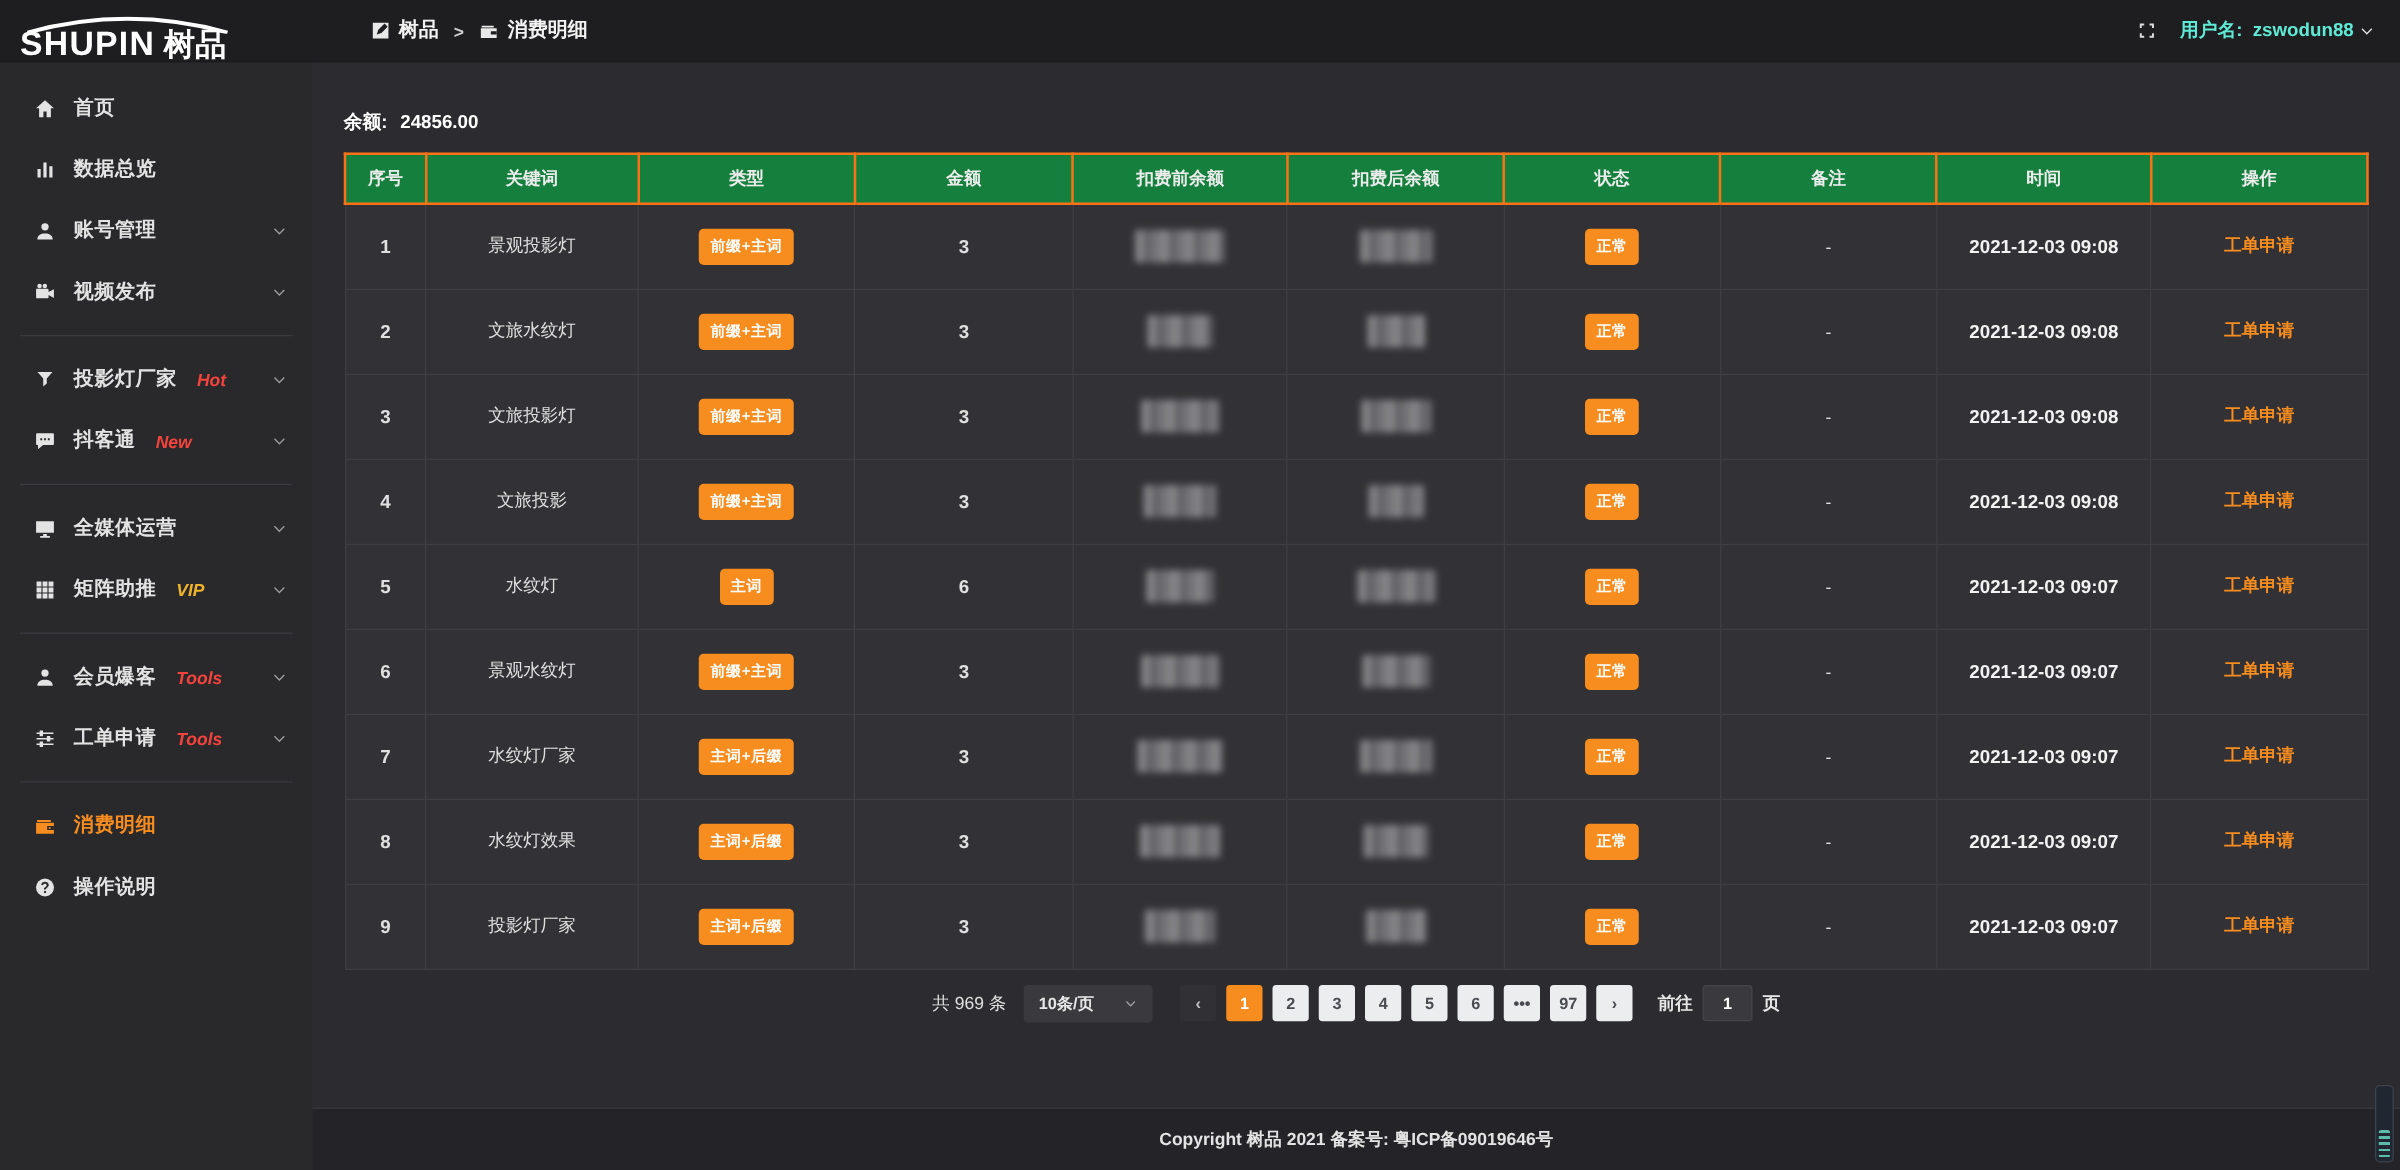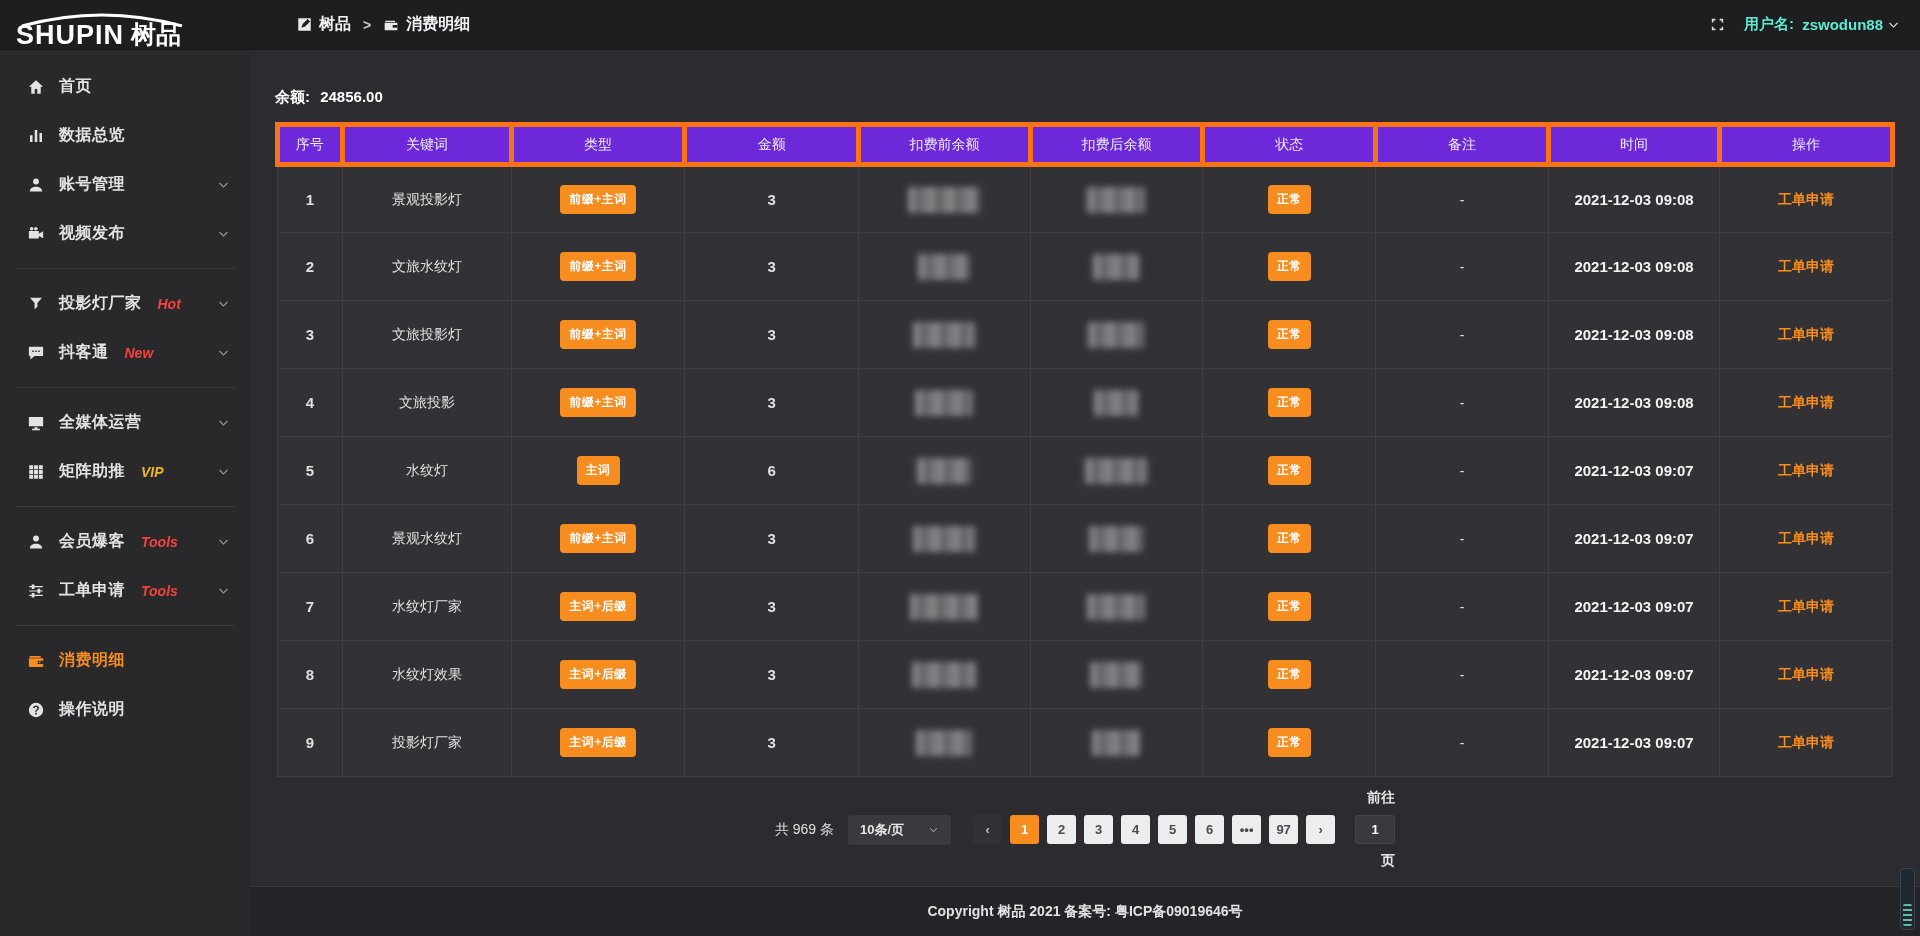--- a/index.html
+++ b/index.html
@@ -10,21 +10,21 @@
   }
   
   .topbar {
     height:50px; background:#1e1e21; display:flex; align-items:center;
     border-bottom:1px solid #18181a;
   }
   .logo {
     width:250px; padding-left:16px; display:flex; align-items:flex-end;
     color:#fff; position:relative; height:100%;
   }
-  .logo-inner { position:relative; padding-top:12px; display:flex; align-items:flex-start; }
+  .logo-inner { position:relative; padding-top:12px; display:flex; align-items:flex-end; }
   .logo-arc { position:absolute; top:3px; left:2px; }
   .logo-en { font-size:27px; font-weight:800; letter-spacing:1px; line-height:1; }
   .logo-cn { font-size:25px; font-weight:800; margin-left:7px; line-height:1; }
   .breadcrumb { display:flex; align-items:center; margin-left:47px; font-size:16px; color:#f2f2f2; font-weight:bold; }
   .bc-icon { display:inline-flex; margin-right:7px; color:#e9e9e9; }
   .bc-sep { margin:0 12px; font-size:14px; color:#cfcfcf; font-weight:bold; }
   .topbar-right { margin-left:auto; display:flex; align-items:center; padding-right:20px; gap:18px; }
   .fullscreen { color:#dcdcdc; display:inline-flex; cursor:pointer; }
   .user-box { display:flex; align-items:center; color:#5eead4; font-size:15px; font-weight:bold; gap:2px; cursor:pointer; }
   .user-chevron { display:inline-flex; color:#e0e0e0; margin-left:2px; }
@@ -42,22 +42,22 @@
   .sb-chevron { margin-left:auto; color:#9b9b9b; display:inline-flex; }
   .sb-divider { height:1px; background:#3c3c40; margin:10px 16px; }
   
   .main-col { flex:1; display:flex; flex-direction:column; background:#2c2c30; }
   .content { padding:0 25px; flex:1; display:flex; flex-direction:column; }
   .balance { margin-top:38px; font-size:15px; font-weight:bold; color:#ffffff; }
   .balance b { margin-left:6px;margin-top:12px; }
   
   table { width:100%; border-collapse:collapse; table-layout:fixed; margin-top:15px; }
   th {
-    background:#6d28d9; color:#ececec; font-size:14px; font-weight:normal;
-    height:40px; border:5px solid #f97316;
+    background:#15803d; color:#ececec; font-size:14px; font-weight:bold;
+    height:40px; border:2px solid #f97316;
   }
   td {
     background:#323236; height:68px; text-align:center; font-size:14px;
     color:#e0e0e0; border:1px solid #3e3e43;
   }
   td.num { font-weight:bold; font-size:15px; }
   .badge {
     display:inline-block; background:#f78c1f; color:#fff; font-size:12px;
     font-weight:bold; padding:6px 9px; border-radius:4px; letter-spacing:.5px;
   }
@@ -77,21 +77,21 @@
     margin-right:14px; cursor:pointer;
   }
   .pg-size .dd-chevron { display:inline-flex; color:#a8a8a8; }
   .pg-btn {
     min-width:29px; height:29px; border-radius:3px; border:none; cursor:pointer;
     background:#ecedef; color:#4a4a50; font-size:13px; font-weight:bold;
     display:flex; align-items:center; justify-content:center; font-family:inherit;
   }
   .pg-btn.prev { background:#313135; color:#c0c0c0; }
   .pg-btn.active { background:#f78c1f; color:#fff; }
-  .pg-goto { display:flex; align-items:flex-end; gap:8px; margin-left:12px; font-size:14px; color:#e6e6e6; font-weight:bold;flex-direction:column; }
+  .pg-goto { display:flex; align-items:center; gap:8px; margin-left:12px; font-size:14px; color:#e6e6e6; font-weight:bold; }
   .pg-input {
     width:40px; height:29px; background:#3a3a3e; border:1px solid #46464a; border-radius:3px;
     color:#fff; text-align:center; font-size:13px; font-weight:bold; font-family:inherit;
   }
   
   .footer {
     height:50px; background:#242428; border-top:1px solid #3a3a3e;
     display:flex; align-items:center; justify-content:center;
     font-size:14px; color:#e3e3e3; font-weight:bold;
   }

